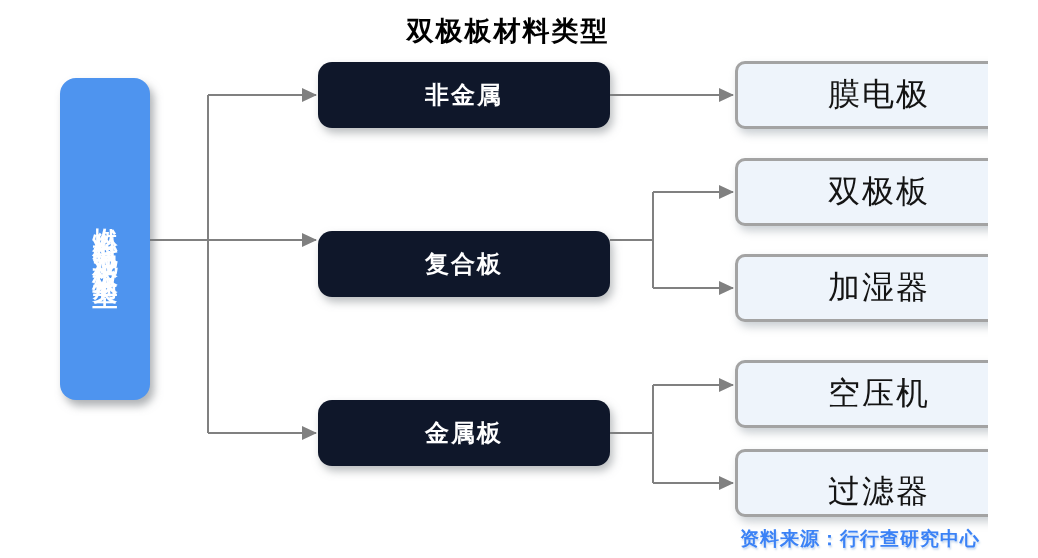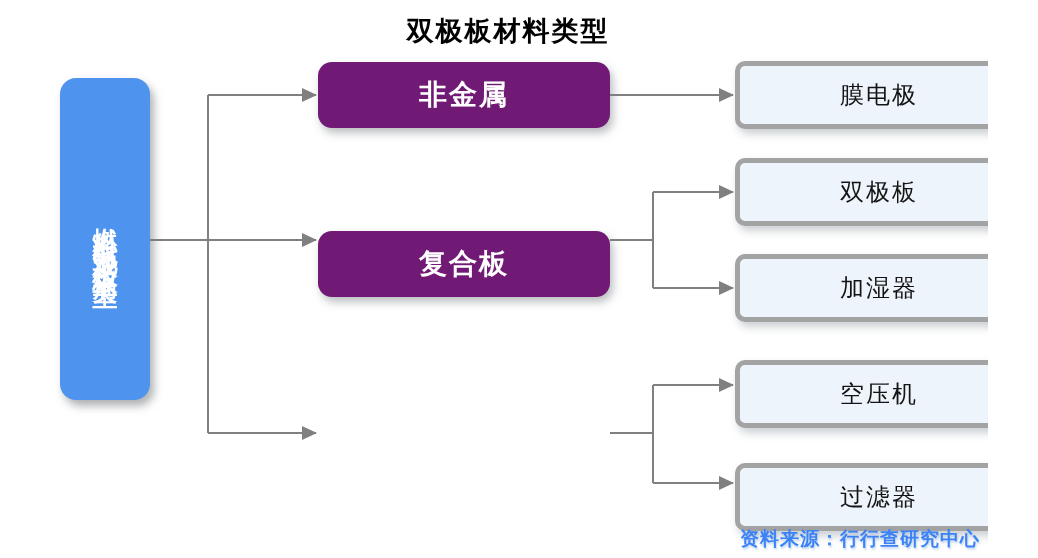--- a/index.html
+++ b/index.html
@@ -58,50 +58,50 @@
     font-size: 25px;
     font-weight: bold;
     letter-spacing: 7px;
     line-height: 1;
   }
 
   .cat-box {
     left: 318px;
     width: 292px;
     height: 66px;
-    background: #701a75;
+    background: #0f172a;
     border-radius: 14px;
     box-shadow: 3px 5px 8px rgba(120, 125, 130, 0.5);
     color: #ffffff;
-    font-size: 28px;
+    font-size: 24px;
     font-weight: bold;
     letter-spacing: 2px;
   }
   .cat-nonmetal  { top: 62px; }
   .cat-composite { top: 207px; margin-top: 24px; }
   .cat-metal     { top: 400px; }
 
   .leaf-box {
     left: 735px;
     width: 288px;
     height: 68px;
     background: #EEF4FB;
     border-radius: 10px;
-    border: 5px solid #a3a3a3;
+    border: 3px solid #a3a3a3;
     box-shadow: 3px 5px 8px rgba(140, 150, 160, 0.45);
     color: #141414;
-    font-size: 24px;
+    font-size: 32px;
     font-weight: 500;
     letter-spacing: 2px;
   }
   .leaf-1 { top: 61px; }
   .leaf-2 { top: 158px; }
   .leaf-3 { top: 254px; }
   .leaf-4 { top: 360px; }
-  .leaf-5 { top: 463px; }
+  .leaf-5 { top: 449px; align-items: flex-end; }
 
   .source-note {
     position: absolute;
     top: 526px;
     right: 8px;
     font-size: 19px;
     font-weight: bold;
     color: #3b82f6;
     letter-spacing: 1px;
     text-shadow: 1px 2px 2px rgba(130, 170, 220, 0.45);
@@ -142,20 +142,23 @@
   <div class="node root-box">
     <span class="vlabel">燃料电池双极板类型</span>
   </div>
 
   <div class="node cat-box cat-nonmetal">
     <span>非金属</span>
   </div>
   <div class="node cat-box cat-composite">
     <span>复合板</span>
   </div>
+  <div class="node cat-box cat-metal">
+    <span>金属板</span>
+  </div>
 
   <div class="node leaf-box leaf-1">
     <span>膜电极</span>
   </div>
   <div class="node leaf-box leaf-3">
     <span>加湿器</span>
   </div>
   <div class="node leaf-box leaf-2">
     <span>双极板</span>
   </div>

